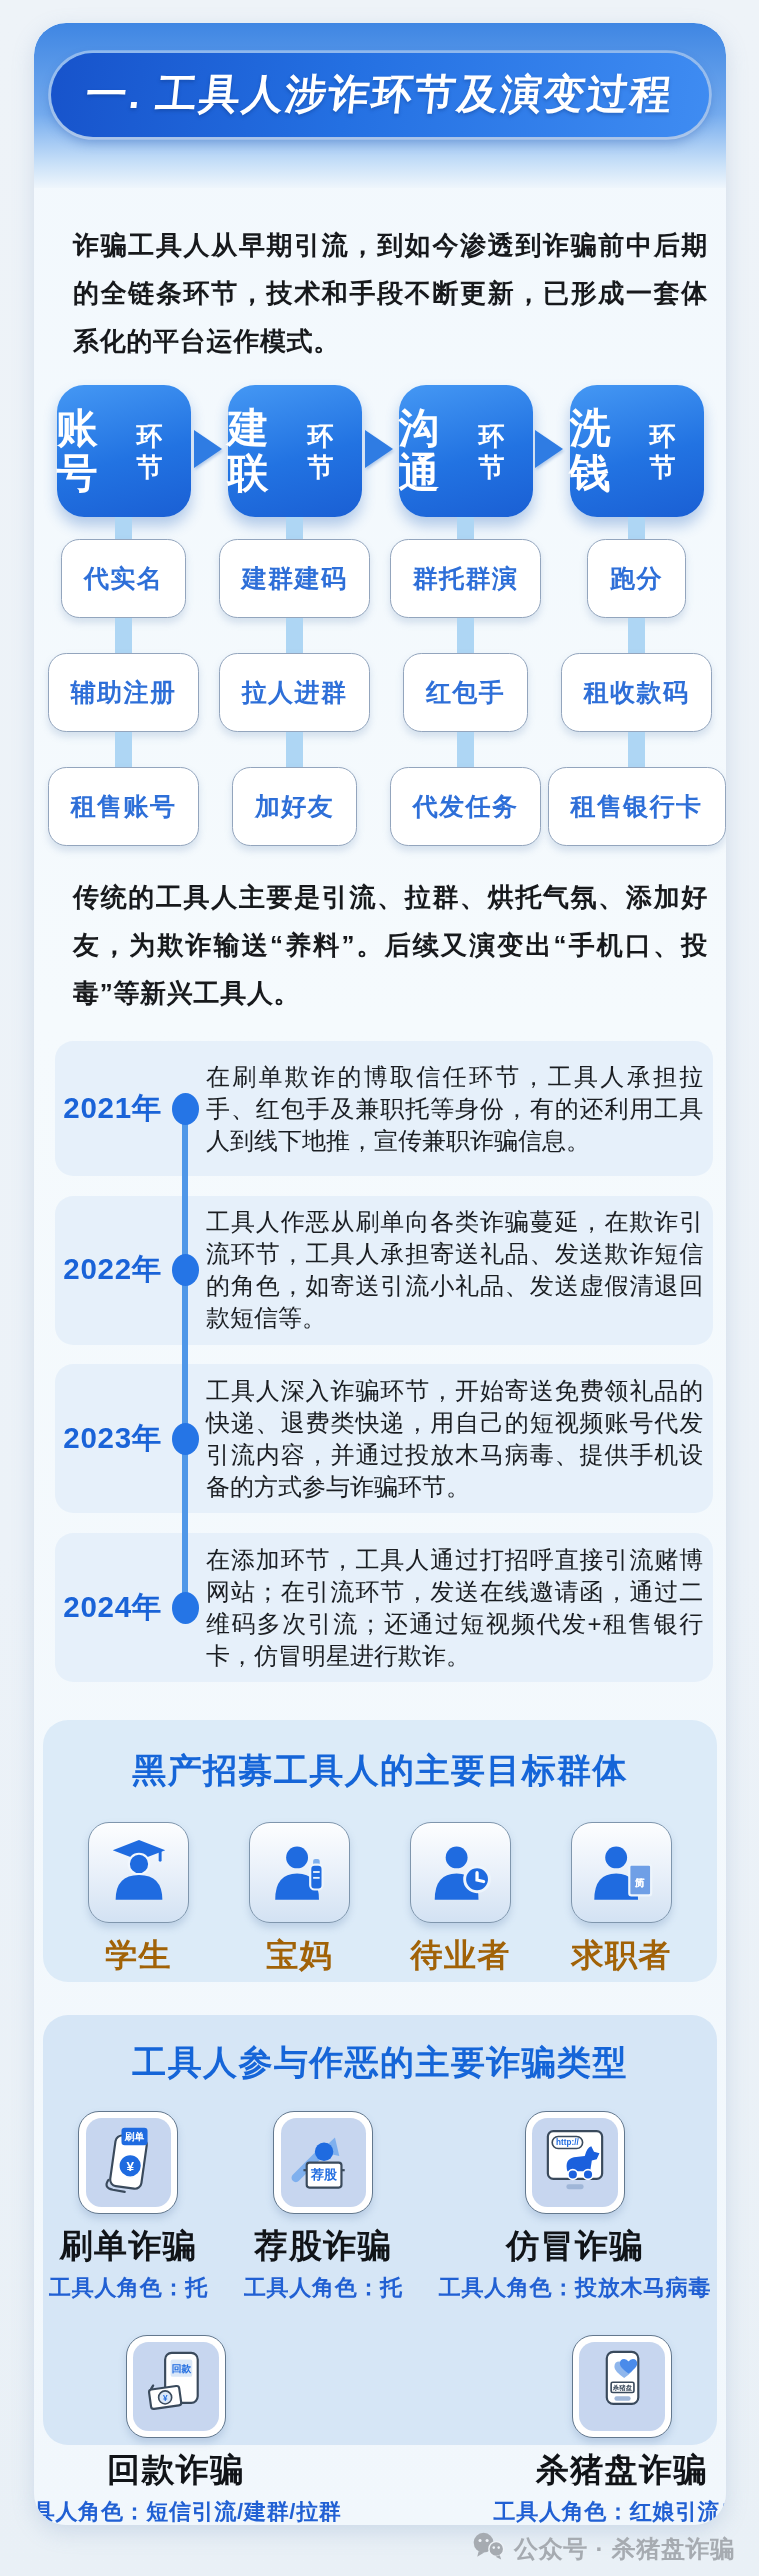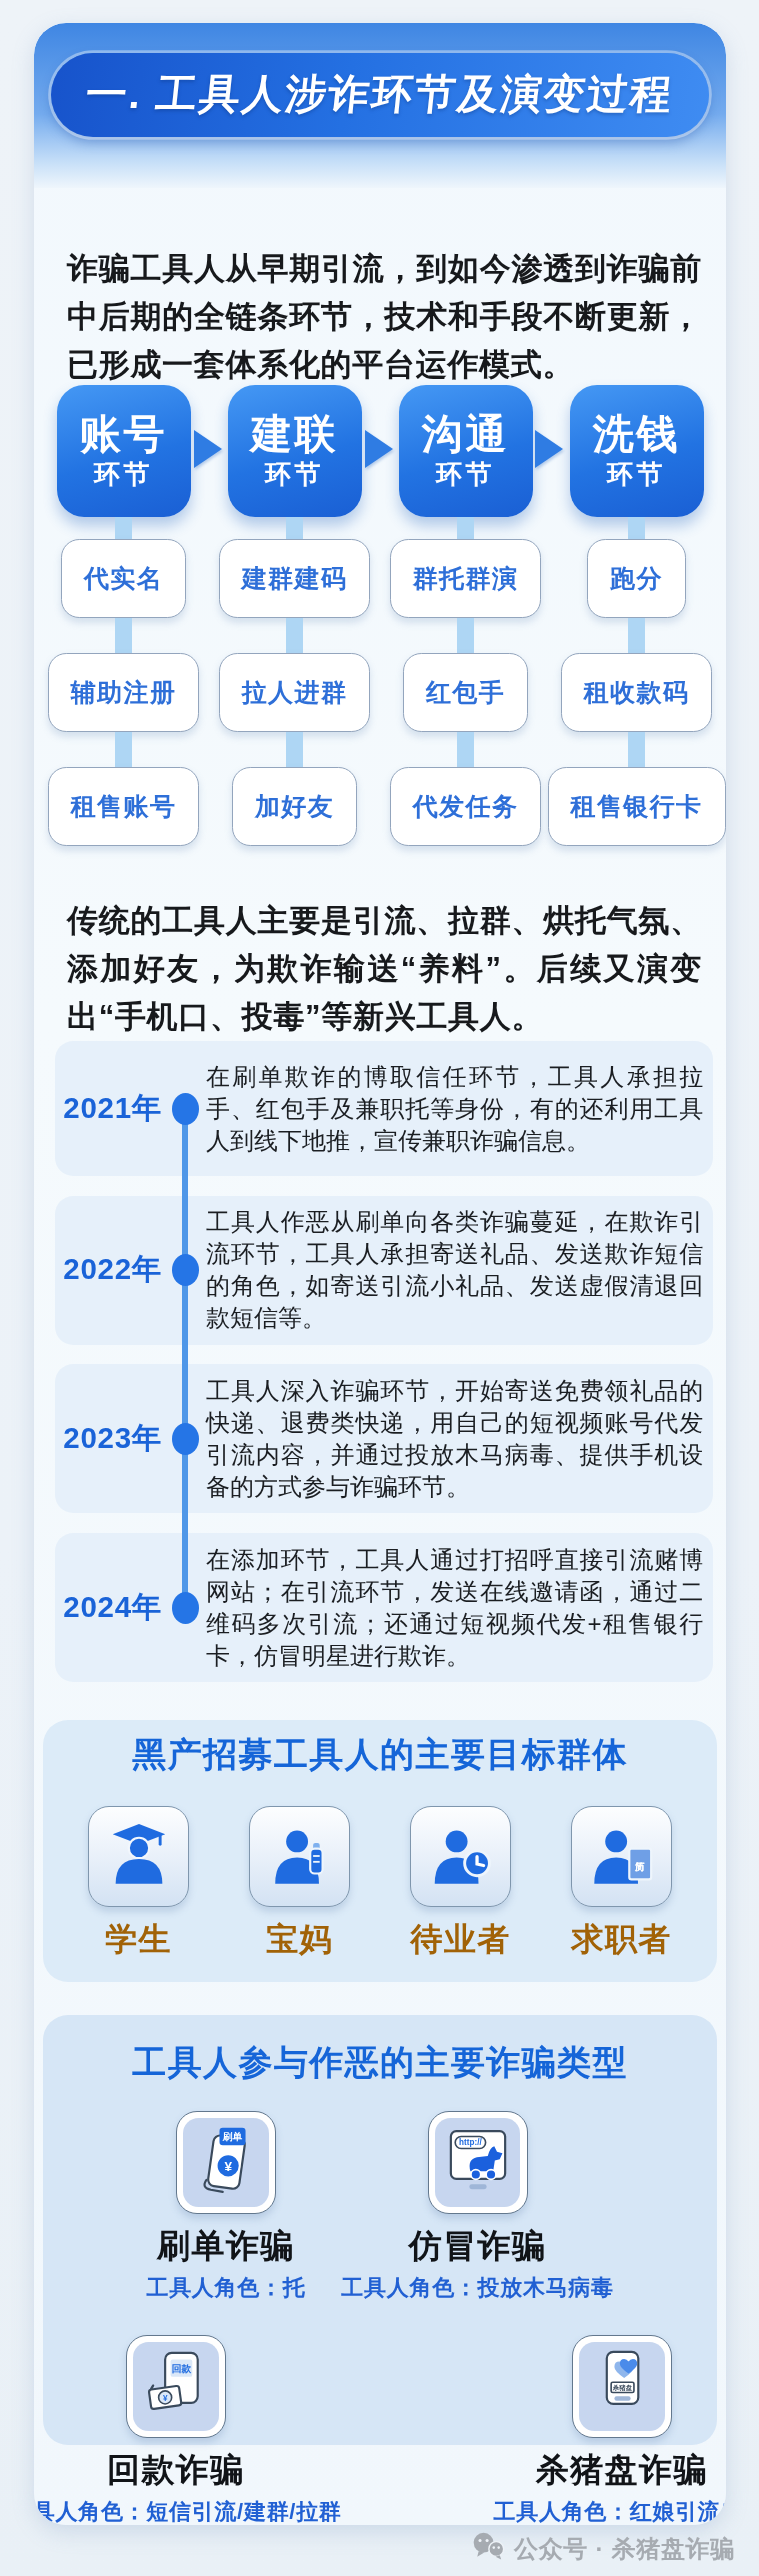--- a/index.html
+++ b/index.html
@@ -26,35 +26,35 @@
     border-radius:44px;
     background:linear-gradient(100deg,#1753cb 0%,#2470e2 45%,#3f8cf2 100%);
     box-shadow:0 0 0 2.8px rgba(255,255,255,.38),0 5.6px 11.3px rgba(20,70,160,.35);
     display:flex;align-items:center;justify-content:center;
   }
   .title-banner .t{
     color:#fff;font-size:41px;font-weight:bold;letter-spacing:2.1px;
     transform:skewX(-6deg);text-shadow:0 2.1px 3.5px rgba(10,50,120,.35);white-space:nowrap;
   }
   .para{
-    position:absolute;left:33px;width:635px;
-    font-size:31px;line-height:48px;font-weight:600;color:#17191c;
-    letter-spacing:0.7px;text-align:justify;margin-top:24px;
+    position:absolute;left:39px;width:635px;
+    font-size:26px;line-height:48px;font-weight:600;color:#17191c;
+    letter-spacing:0.7px;text-align:justify;
   }
   .para.intro{top:198px;}
   .para.mid{top:850px;}
 
   
   .flow{position:absolute;top:362px;left:0;right:0;display:flex;justify-content:center;gap:37px;}
   .flow-col{width:134px;display:flex;flex-direction:column;align-items:center;}
   .stage-head{
     width:134px;height:132px;border-radius:27px;flex:0 0 auto;
     background:linear-gradient(165deg,#4598f4 0%,#2273e2 55%,#1a5fd4 100%);
     box-shadow:0 8.4px 14px rgba(30,95,190,.30);
-    display:flex;flex-direction:column;align-items:center;justify-content:center;
+    display:flex;align-items:center;justify-content:center;
   }
   .stage-head .big{color:#fff;font-size:41px;font-weight:bold;letter-spacing:2.8px;line-height:45px;}
   .stage-head .small{color:#fff;font-size:26px;font-weight:bold;letter-spacing:3.5px;line-height:31px;margin-top:2.8px;}
   .stem{width:17px;background:#aed6f4;flex:0 0 auto;}
   .stem.s1{height:22px;} .stem.s2{height:35px;}
   .node{
     height:77px;border-radius:18.3px;background:#ffffff;border:1.4px solid #93a5bd;
     box-shadow:0 4.2px 7px rgba(120,150,190,.25);
     display:flex;align-items:center;justify-content:center;
     padding:0 22px;white-space:nowrap;flex:0 0 auto;
@@ -89,21 +89,21 @@
   }
   .tl-text{font-size:24px;line-height:32px;font-weight:500;color:#1b1e22;text-align:justify;z-index:3;}
 
   
   .section{position:absolute;left:9.1px;width:674px;border-radius:25px;}
   .section.targets{top:1697px;height:262px;background:#dcebf8;}
   .section.frauds{top:1992px;height:430px;background:#d6e6f6;}
   .section-title{
     text-align:center;font-size:34px;font-weight:bold;color:#1565d8;letter-spacing:1.4px;
   }
-  .section.targets .section-title{padding-top:12px;}
+  .section.targets .section-title{padding-top:28px;}
   .section.frauds .section-title{padding-top:25px;}
 
   .group-row{display:flex;justify-content:center;gap:60px;margin-top:28px;}
   .group{width:101px;display:flex;flex-direction:column;align-items:center;}
   .group-card{
     width:101px;height:101px;border-radius:21px;box-sizing:border-box;
     background:linear-gradient(180deg,#fdfeff 0%,#e7eff9 55%,#d3e2f3 100%);
     border:1.4px solid #7f96ad;box-shadow:0 4.2px 7px rgba(120,150,190,.30);
     display:flex;align-items:center;justify-content:center;
   }
@@ -295,20 +295,39 @@
               <path d="M34 104 Q24 118 42 122 L64 126" stroke="#3a4a5c" stroke-width="4" fill="none" stroke-linecap="round"></path>
               <rect x="58" y="8" width="48" height="32" rx="6" fill="#1f6be0"></rect>
               <text x="82" y="31" fill="#ffffff" font-size="18" font-weight="bold" text-anchor="middle">刷单</text>
               <circle cx="74" cy="78" r="21" fill="#1f6be0" stroke="#ffffff" stroke-width="3"></circle>
               <text x="74" y="87" fill="#ffffff" font-size="25" font-weight="bold" text-anchor="middle">¥</text>
             </svg>
           </span>
         </div>
           </div>
         <div class="fraud-name">刷单诈骗</div>
+        <div class="fraud-role">工具人角色：托</div>
+      </div>
+      <div class="fraud">
+        <div class="fraud-card">
+            <div class="fraud-card-inner">
+          <span>
+            <svg width="76" height="79" viewBox="0 0 140 140">
+              <path d="M20 100 L76 44" stroke="#7fb0ee" stroke-width="16" stroke-linecap="round"></path>
+              <polygon points="92,26 100,60 64,52" fill="#7fb0ee"></polygon>
+              <circle cx="72" cy="52" r="17" fill="#1f6be0"></circle>
+              <rect x="40" y="72" width="64" height="46" rx="5" fill="#ffffff" stroke="#3a4a5c" stroke-width="4"></rect>
+              <line x1="34" y1="86" x2="40" y2="86" stroke="#3a4a5c" stroke-width="4"></line>
+              <line x1="104" y1="86" x2="110" y2="86" stroke="#3a4a5c" stroke-width="4"></line>
+              <text x="72" y="103" fill="#1f6be0" font-size="24" font-weight="bold" text-anchor="middle">荐股</text>
+            </svg>
+          </span>
+        </div>
+          </div>
+        <div class="fraud-name">荐股诈骗</div>
         <div class="fraud-role">工具人角色：托</div>
       </div>
       <div class="fraud">
         <div class="fraud-card">
             <div class="fraud-card-inner">
           <span>
             <svg width="76" height="79" viewBox="0 0 140 140">
               <rect x="20" y="14" width="100" height="88" rx="10" fill="#ffffff" stroke="#3a4a5c" stroke-width="4"></rect>
               <rect x="28" y="24" width="56" height="22" rx="11" fill="#ffffff" stroke="#3a4a5c" stroke-width="3"></rect>
               <text x="56" y="40" fill="#1f6be0" font-size="15" font-weight="bold" text-anchor="middle">http://</text>

